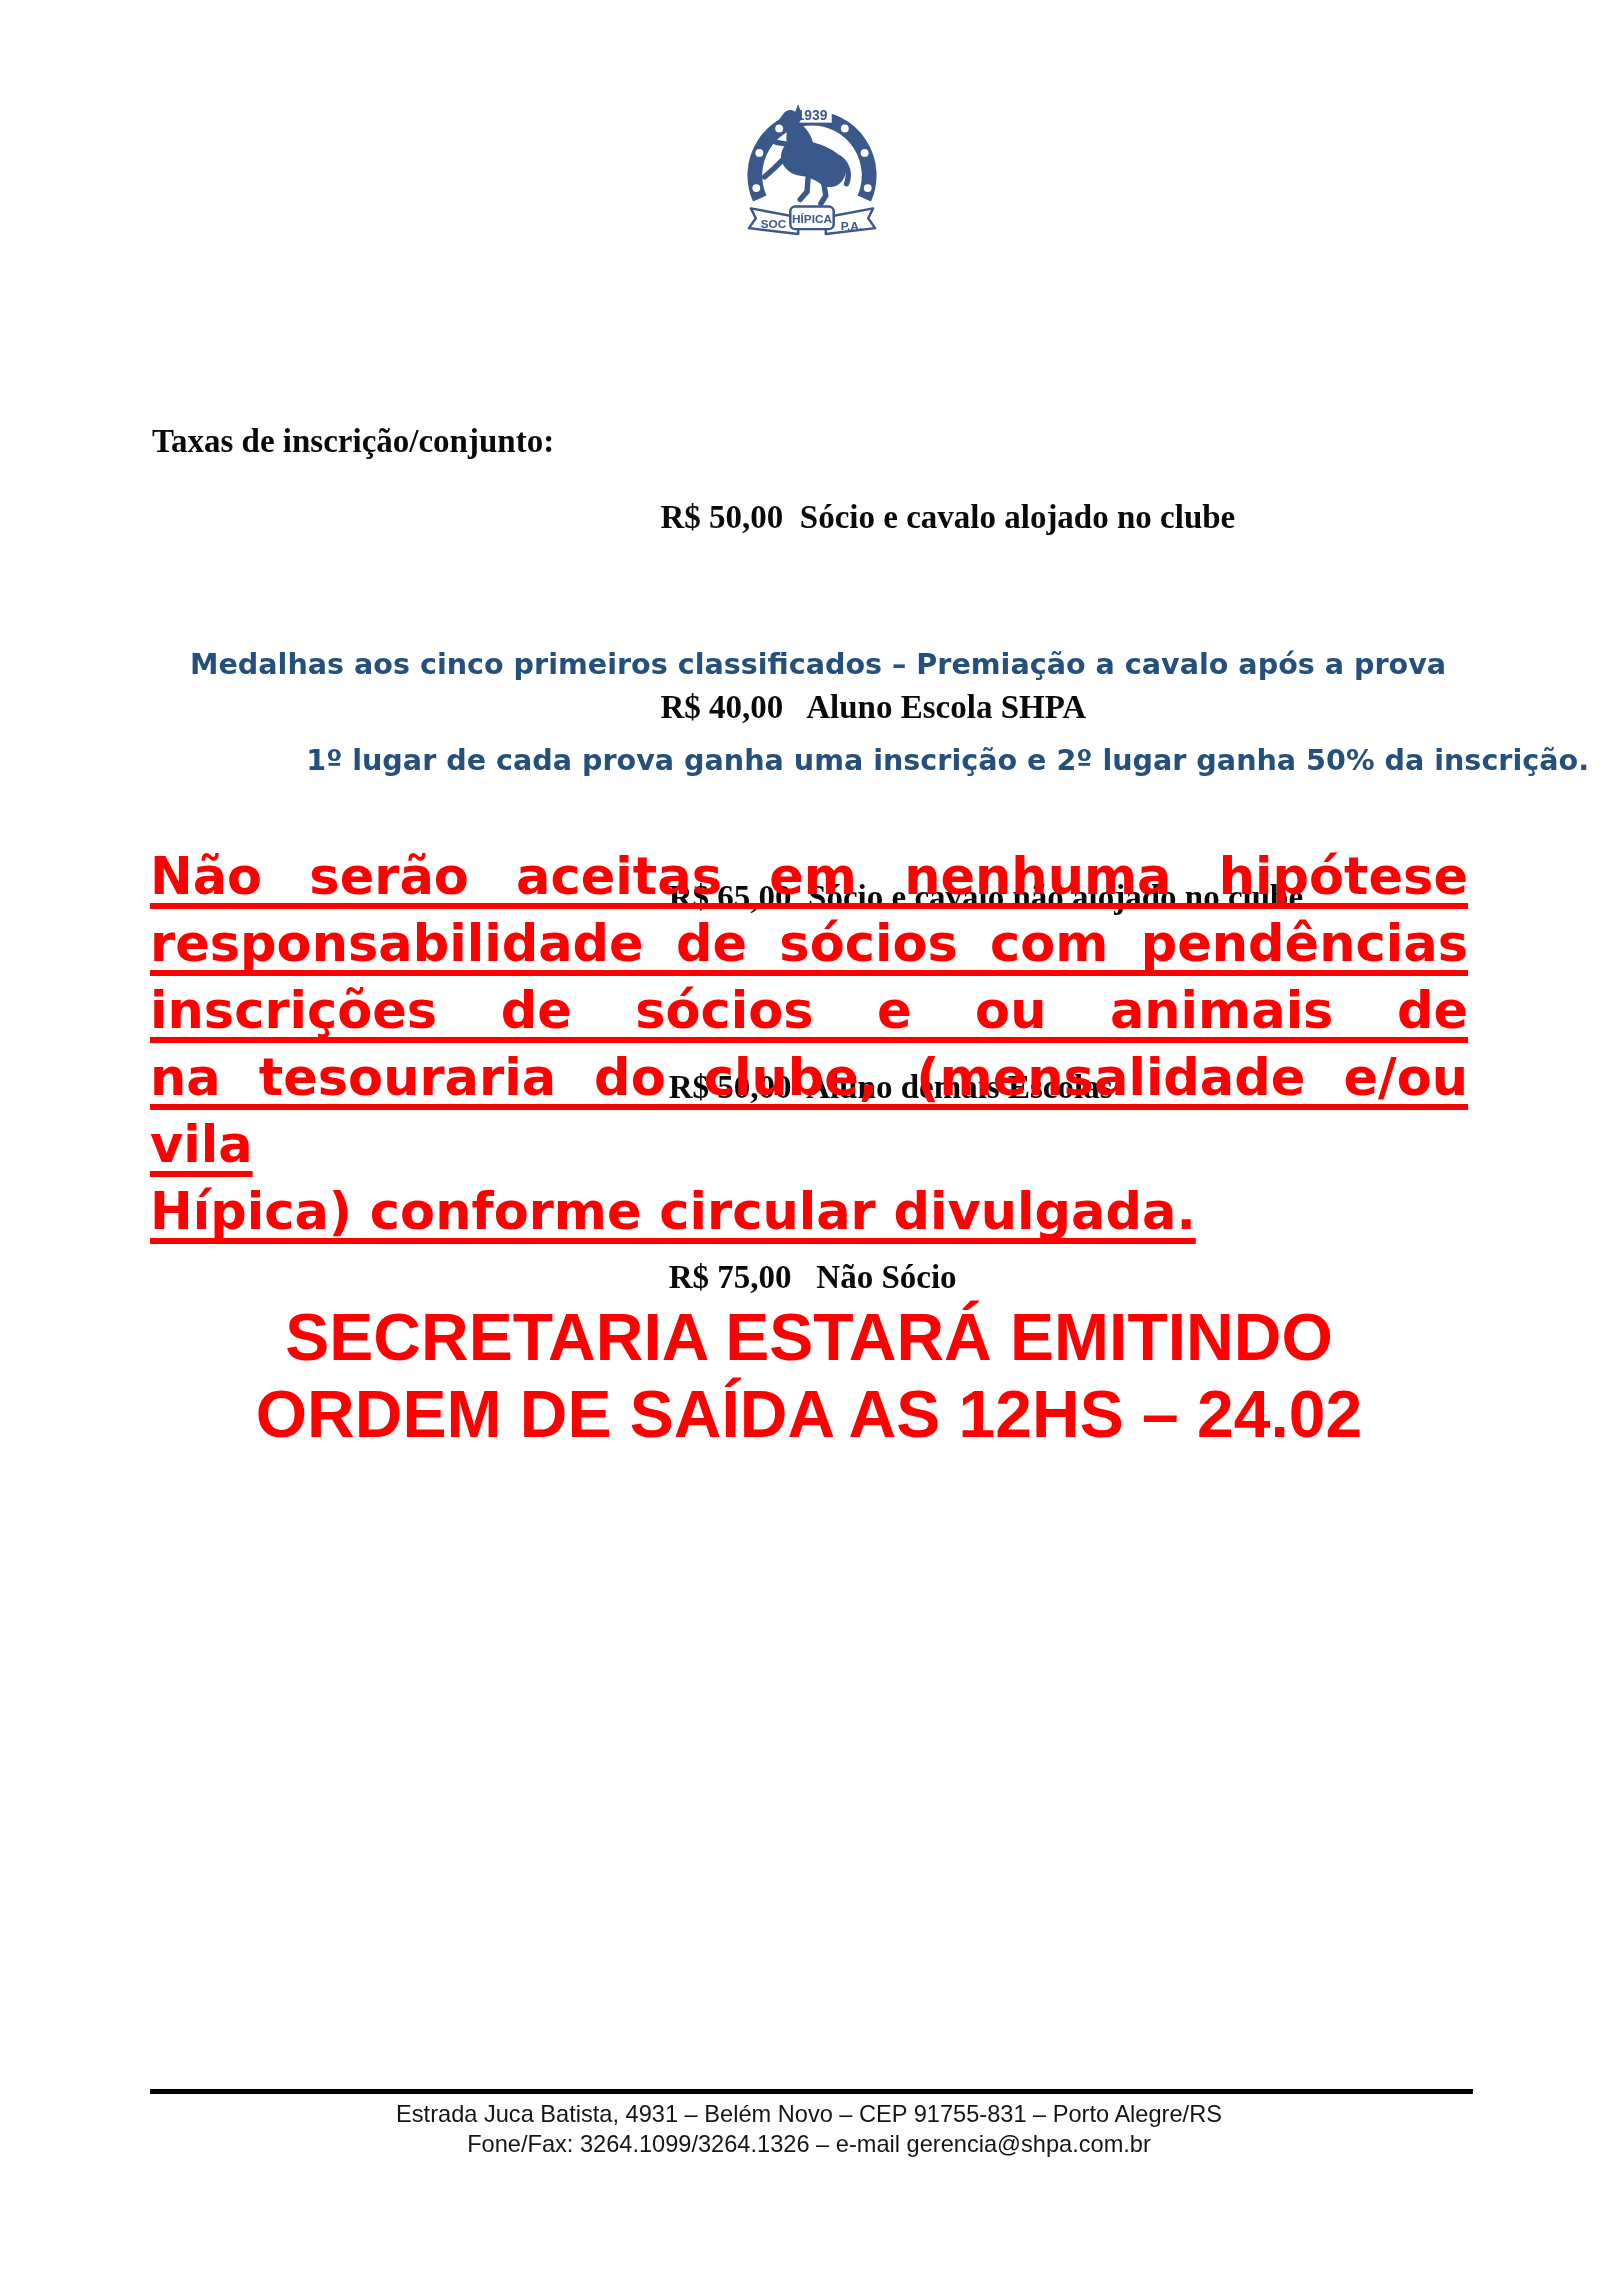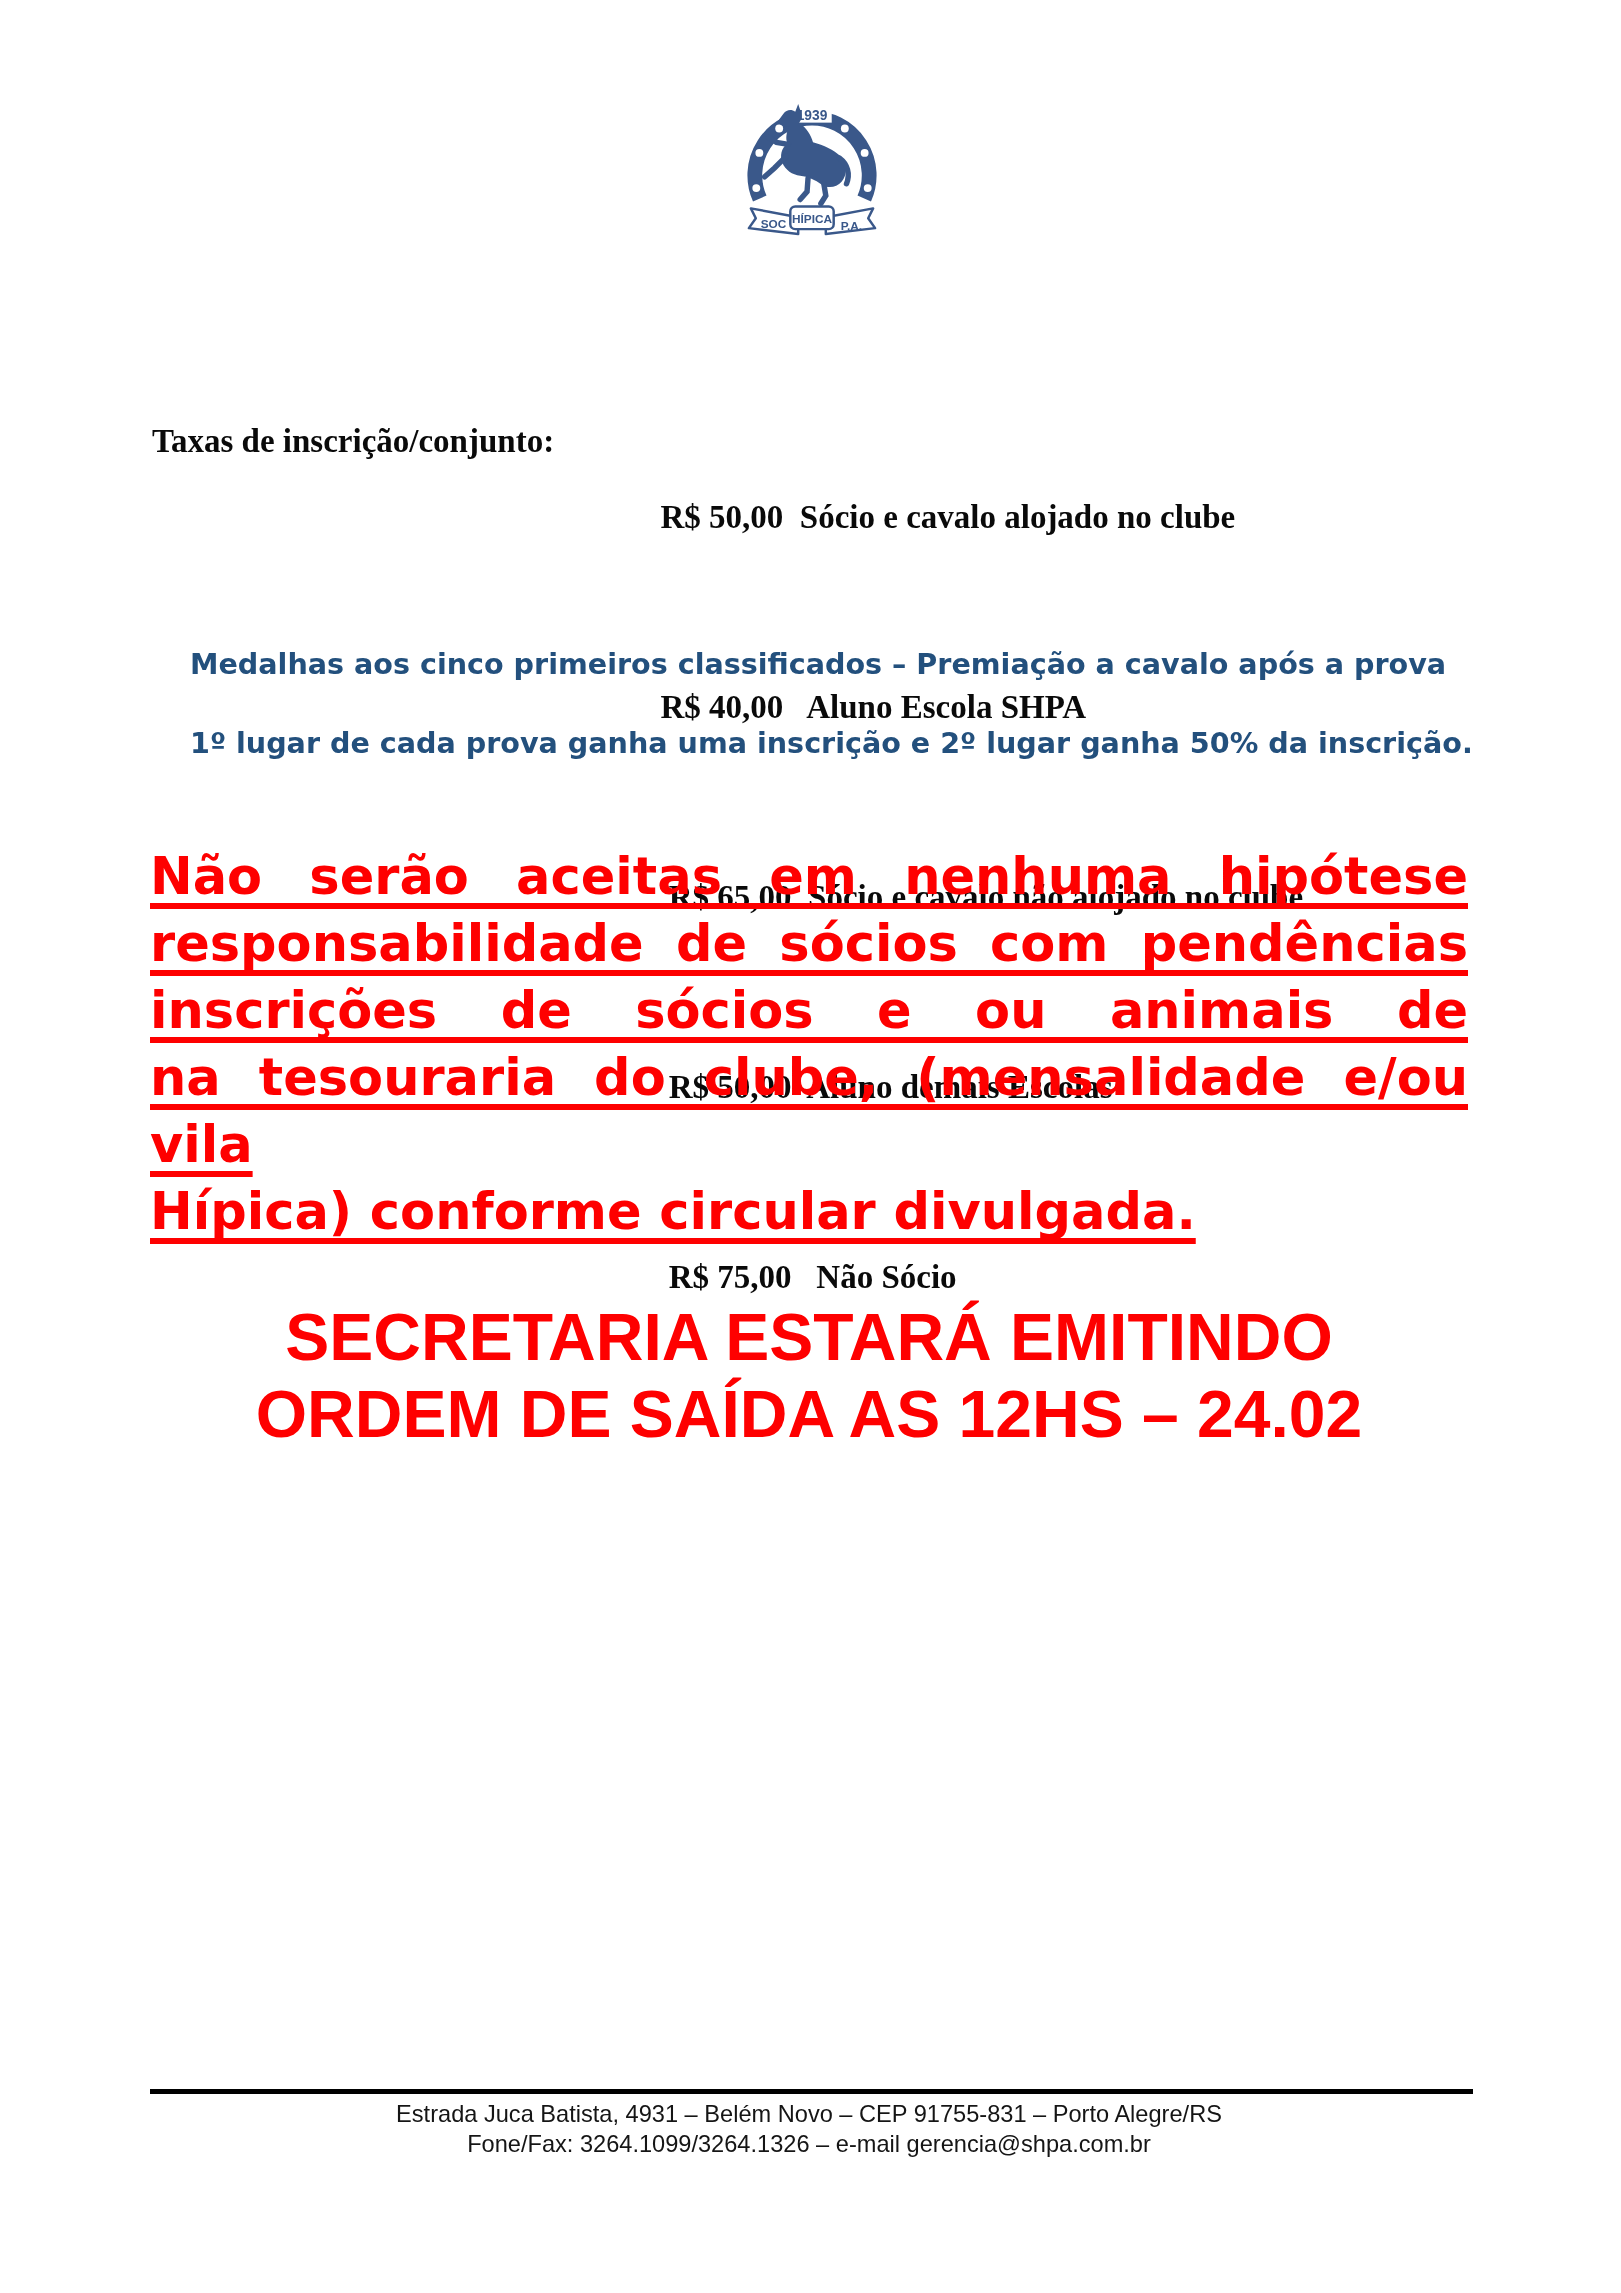--- a/index.html
+++ b/index.html
@@ -22,21 +22,21 @@
   .fee-line{position:relative;padding-left:459px;}
   .fee-prefix{position:absolute;left:0;top:0;white-space:pre;}
   
   .note{
     position:absolute;left:149px;width:1399px;
     font-family:"DejaVu Sans","Liberation Sans",sans-serif;
     font-size:28.6px;font-weight:bold;color:#23507D;
     white-space:pre;line-height:33px;margin-left:41px;
   }
   .note-medals{top:648px;}
-  .note-prizes{top:727px;}
+  .note-prizes{top:744px;text-align:right;}
   
   .warning{
     position:absolute;left:150px;top:843px;width:1318px;
     font-family:"DejaVu Sans","Liberation Sans",sans-serif;
     font-size:51px;font-weight:bold;color:#FE0000;
     line-height:67px;
   }
   .warning-line{
     text-decoration:underline;
     text-decoration-thickness:5.9px;

